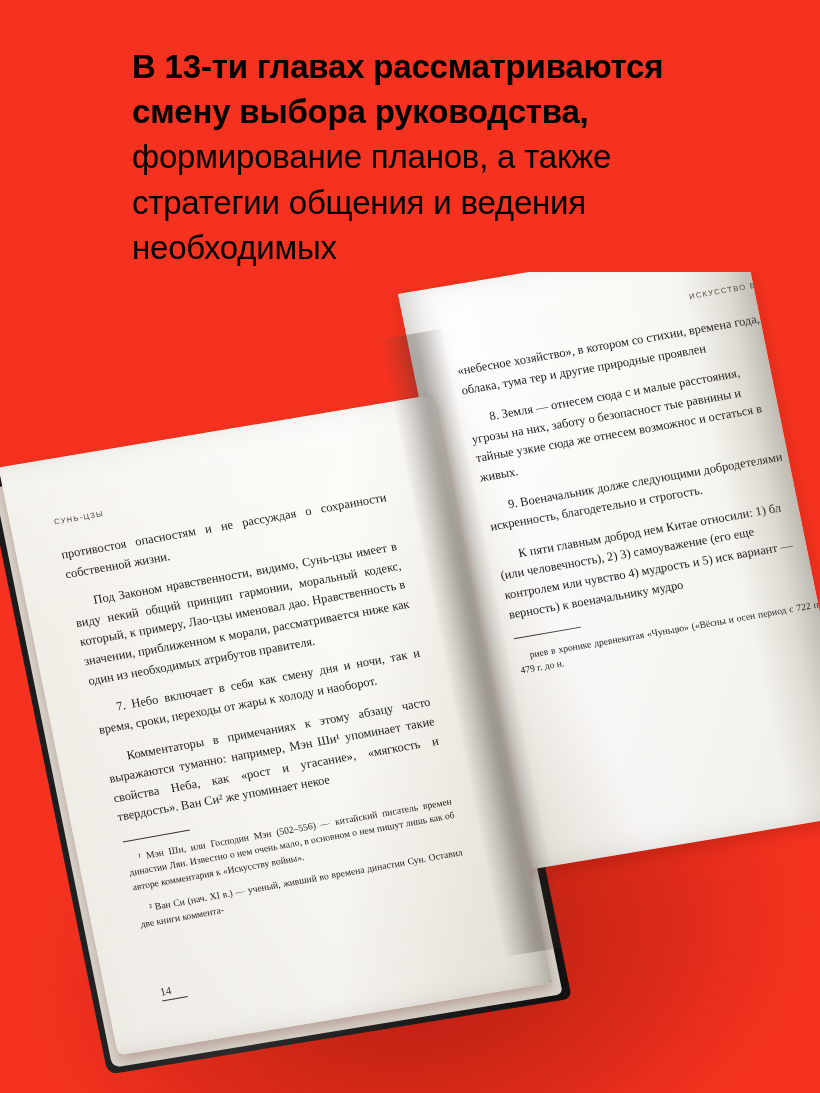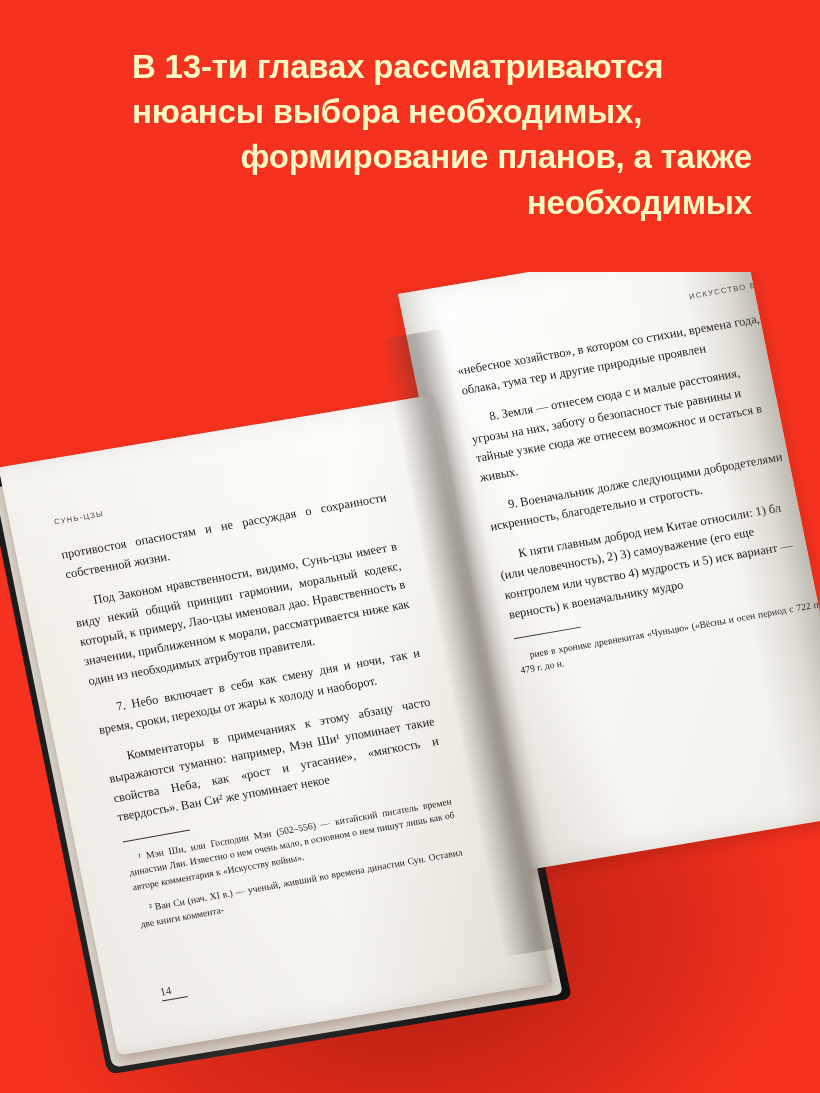--- a/index.html
+++ b/index.html
@@ -21,35 +21,34 @@
     background: #f4321f;
     overflow: hidden;
   }
 
   
   .headline {
     position: absolute;
     left: 132px;
     top: 44px;
     width: 620px;
-    color: #fef9c3;
+    color: #000000;
     font-size: 33px;
     line-height: 1.37;
     letter-spacing: -0.2px;
   }
   .headline .line {
     display: block;
     white-space: nowrap;
   }
   .headline .bold {
     font-weight: bold;
   }
   .headline .light {
-    font-weight: bold;
-    text-align: right;
+    font-weight: normal;
   }
 
   
   .book-stage {
     position: absolute;
     left: 0;
     top: 272px;
     width: 820px;
     height: 821px;
     overflow: hidden;
@@ -234,22 +233,23 @@
     pointer-events: none;
   }
 </style>
 </head>
 <body>
 
 <div class="promo-root">
 
   <div class="headline">
     <span class="line bold">В 13-ти главах рассматриваются</span>
-    <span class="line bold">нюансы выбора необходимых,</span>
+    <span class="line bold">смену выбора руководства,</span>
     <span class="line light">формирование планов, а также</span>
+    <span class="line light">стратегии общения и ведения</span>
     <span class="line light">необходимых</span>
   </div>
 
   <div class="book-stage">
     <div class="book-shadow"></div>
 
     <div class="book">
       <div class="book-block"></div>
       <div class="book-block-edge"></div>
 

